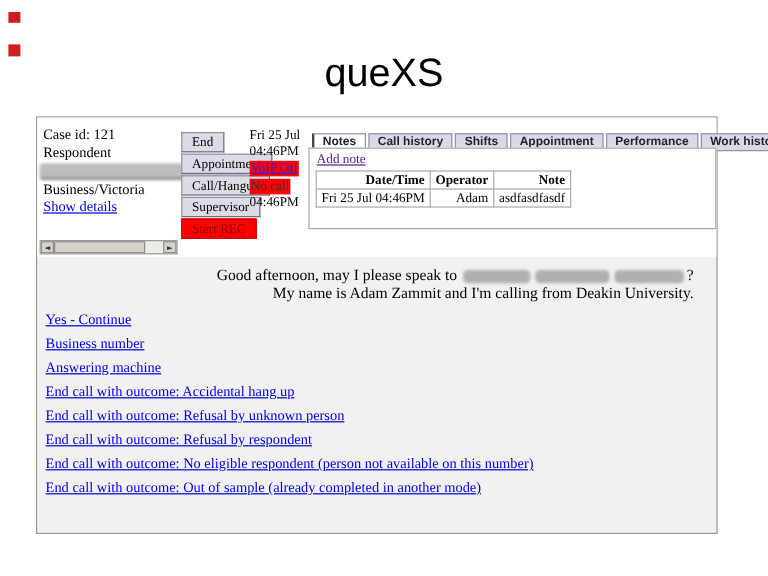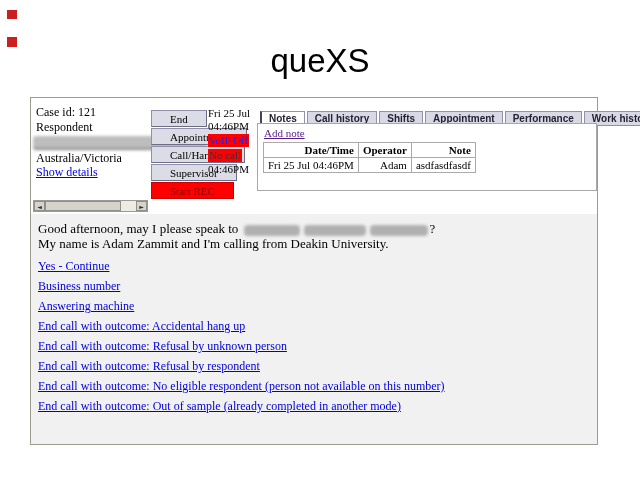--- a/index.html
+++ b/index.html
@@ -37,21 +37,21 @@
   .show-details { position: absolute; left: 36px; top: 165px; font-size: 12px; }
   a.blue { color: #0000dd; text-decoration: underline; }
   a.visited { color: #551a8b; text-decoration: underline; }
 
   
   .ctl-btn {
     position: absolute; left: 151px; height: 17px;
     font-family: "Liberation Serif", serif; font-size: 11px; color: #000;
     background: #dcdce6; border: 1px solid #8f8fa8;
     border-right-color: #6d6d85; border-bottom-color: #6d6d85;
-    padding: 1px 18px; cursor: default; white-space: nowrap;
+    padding: 1px 8px; cursor: default; white-space: nowrap;
   }
   .ctl-btn.end { top: 110px; }
   .ctl-btn.appt { top: 128px; }
   .ctl-btn.call { top: 146px; }
   .ctl-btn.supervisor { top: 164px; }
   .ctl-btn.rec { top: 182px; background: #ff0000; border-color: #cc0000; color: #8b0000; text-align: center; }
 
   .datetime-col { position: absolute; left: 208px; top: 107px; width: 46px; font-size: 11px; line-height: 13px; }
   .status-badge { display: inline-block; background: #ff0000; padding: 0 1px; margin: 1px 0; font-size: 11px; }
   .voip-link { color: #2222ee; text-decoration: underline; }
@@ -73,21 +73,21 @@
   }
   .add-note { position: absolute; left: 6px; top: 3px; font-size: 11px; }
   .notes-table { position: absolute; left: 5px; top: 18px; border-collapse: collapse; font-size: 11px; }
   .notes-table th, .notes-table td {
     border: 1px solid #aaaaaa; padding: 1px 4px; text-align: right;
     font-weight: normal; white-space: nowrap; background: #fff;
   }
   .notes-table th { font-weight: bold; }
 
   
-  .script-area { position: absolute; left: 38px; top: 221px; width: 540px; font-size: 13px; line-height: 15px; color: #000; }
+  .script-area { position: absolute; left: 38px; top: 221px; width: 540px; font-size: 13px; line-height: 15px; color: #000; text-align: right; }
   .inline-redact {
     display: inline-block; height: 11px; background: #b0b0b0;
     filter: blur(1.5px); border-radius: 4px; vertical-align: middle; margin: 0 2px;
   }
   .inline-redact.a { width: 56px; } .inline-redact.b { width: 62px; } .inline-redact.c { width: 58px; }
 
   
   .outcome-links { position: absolute; left: 38px; top: 260px; }
   .outcome-links a { display: block; font-size: 12px; margin-bottom: 8px; line-height: 12px; color: #0000dd; text-decoration: underline; }
 
@@ -111,21 +111,21 @@
 <div class="broken-img two"></div>
 
 <div class="outer-box"></div>
 <div class="top-band"></div>
 
 <div class="case-panel">
   <div>Case id: 121</div>
   <div>Respondent</div>
 </div>
 <div class="redact-strip"></div>
-<div class="region-line">Australia/Victoria</div>
+<div class="region-line">Business/Victoria</div>
 <a class="show-details blue" href="#">Show details</a>
 
 <div class="hscroll">
   <div class="hs-arrow left">◄</div>
   <div class="hs-thumb"></div>
   <div class="hs-arrow right">►</div>
 </div>
 
 <button class="ctl-btn end">End</button>
 <button class="ctl-btn appt">Appointment</button>

